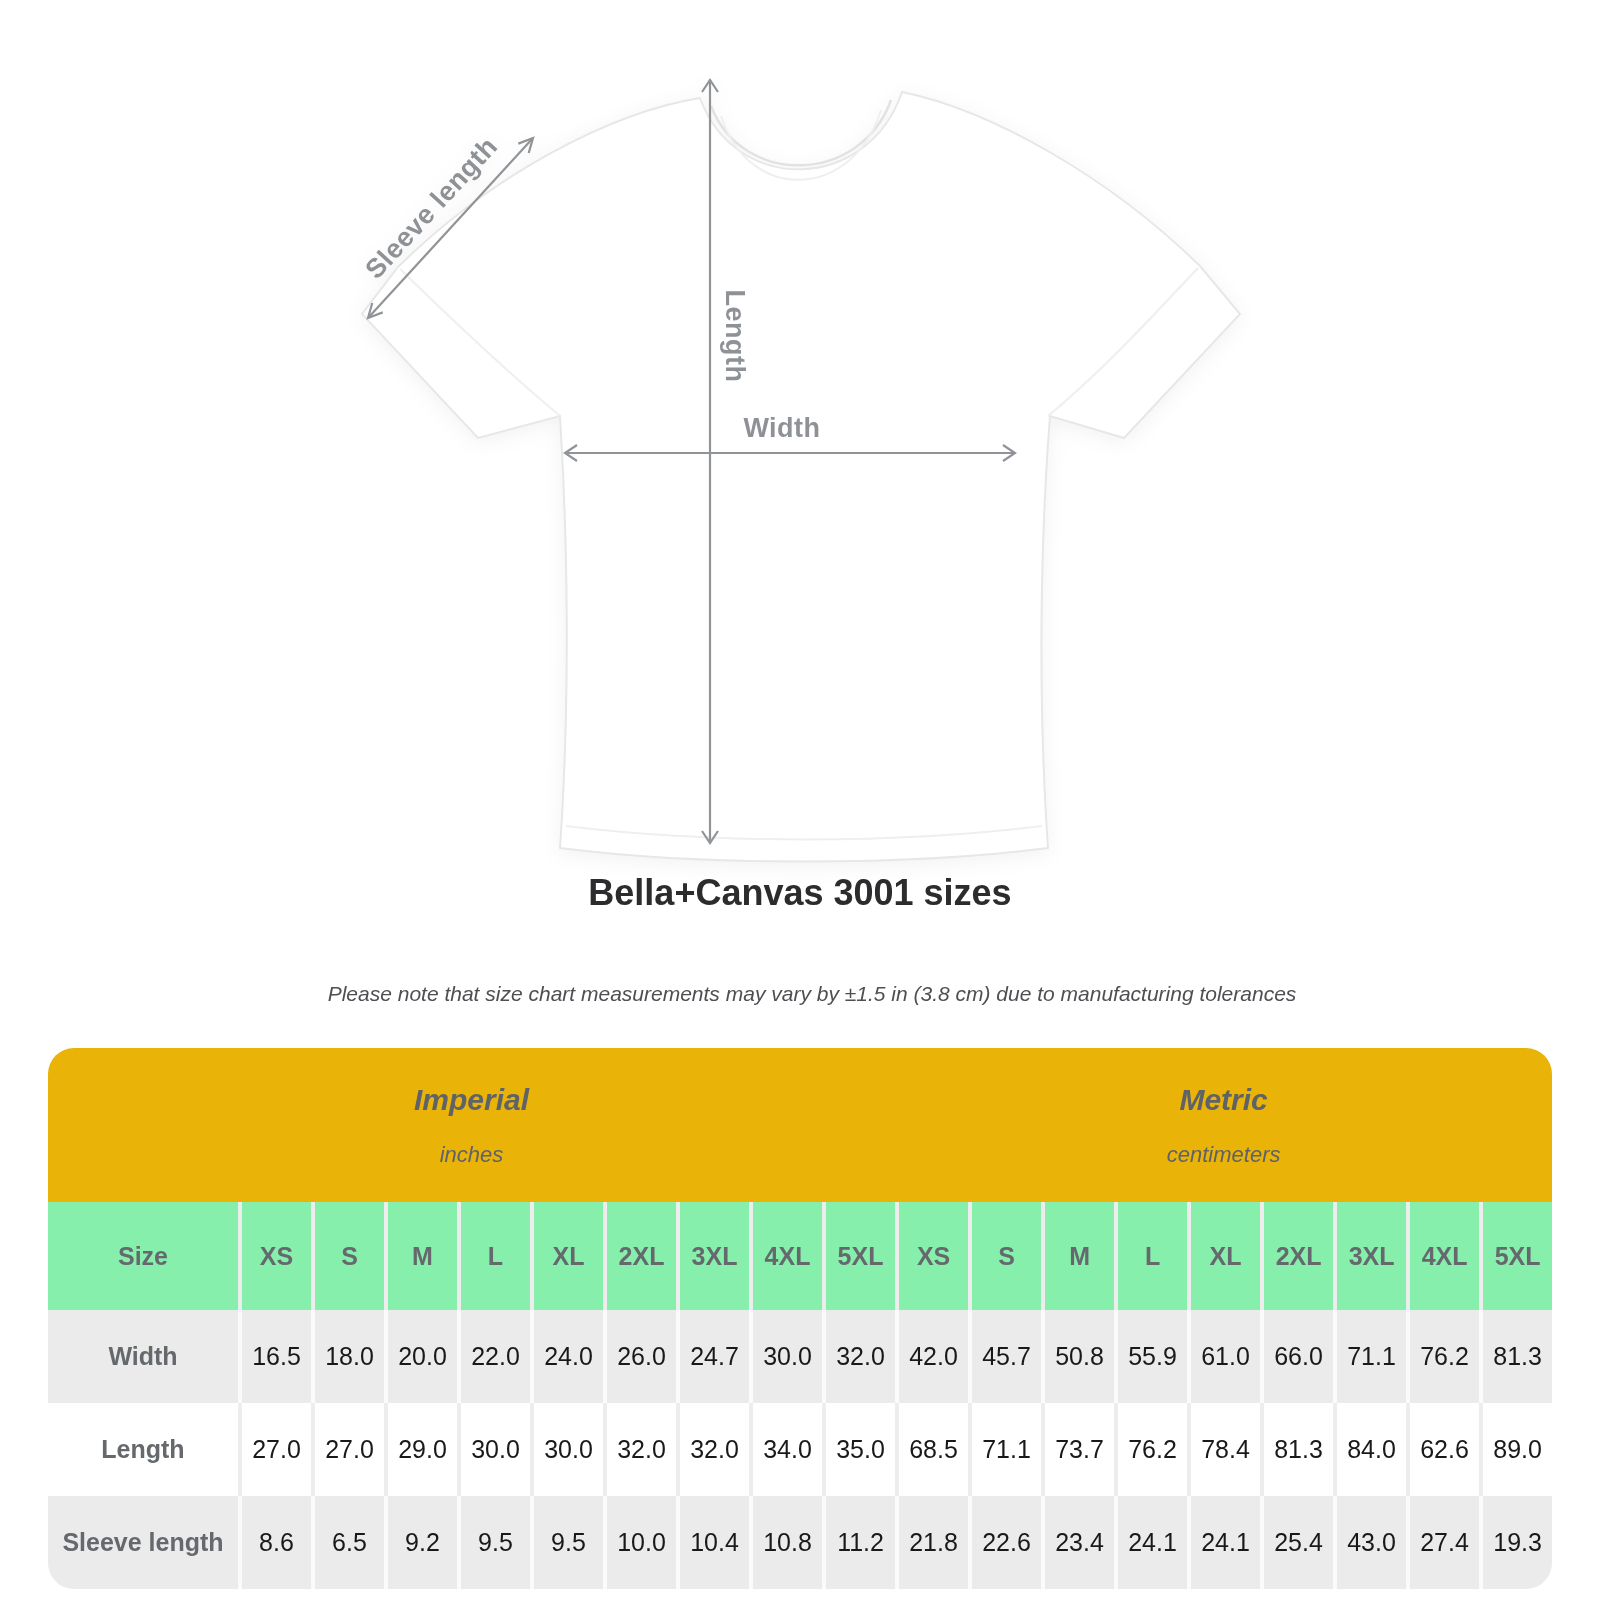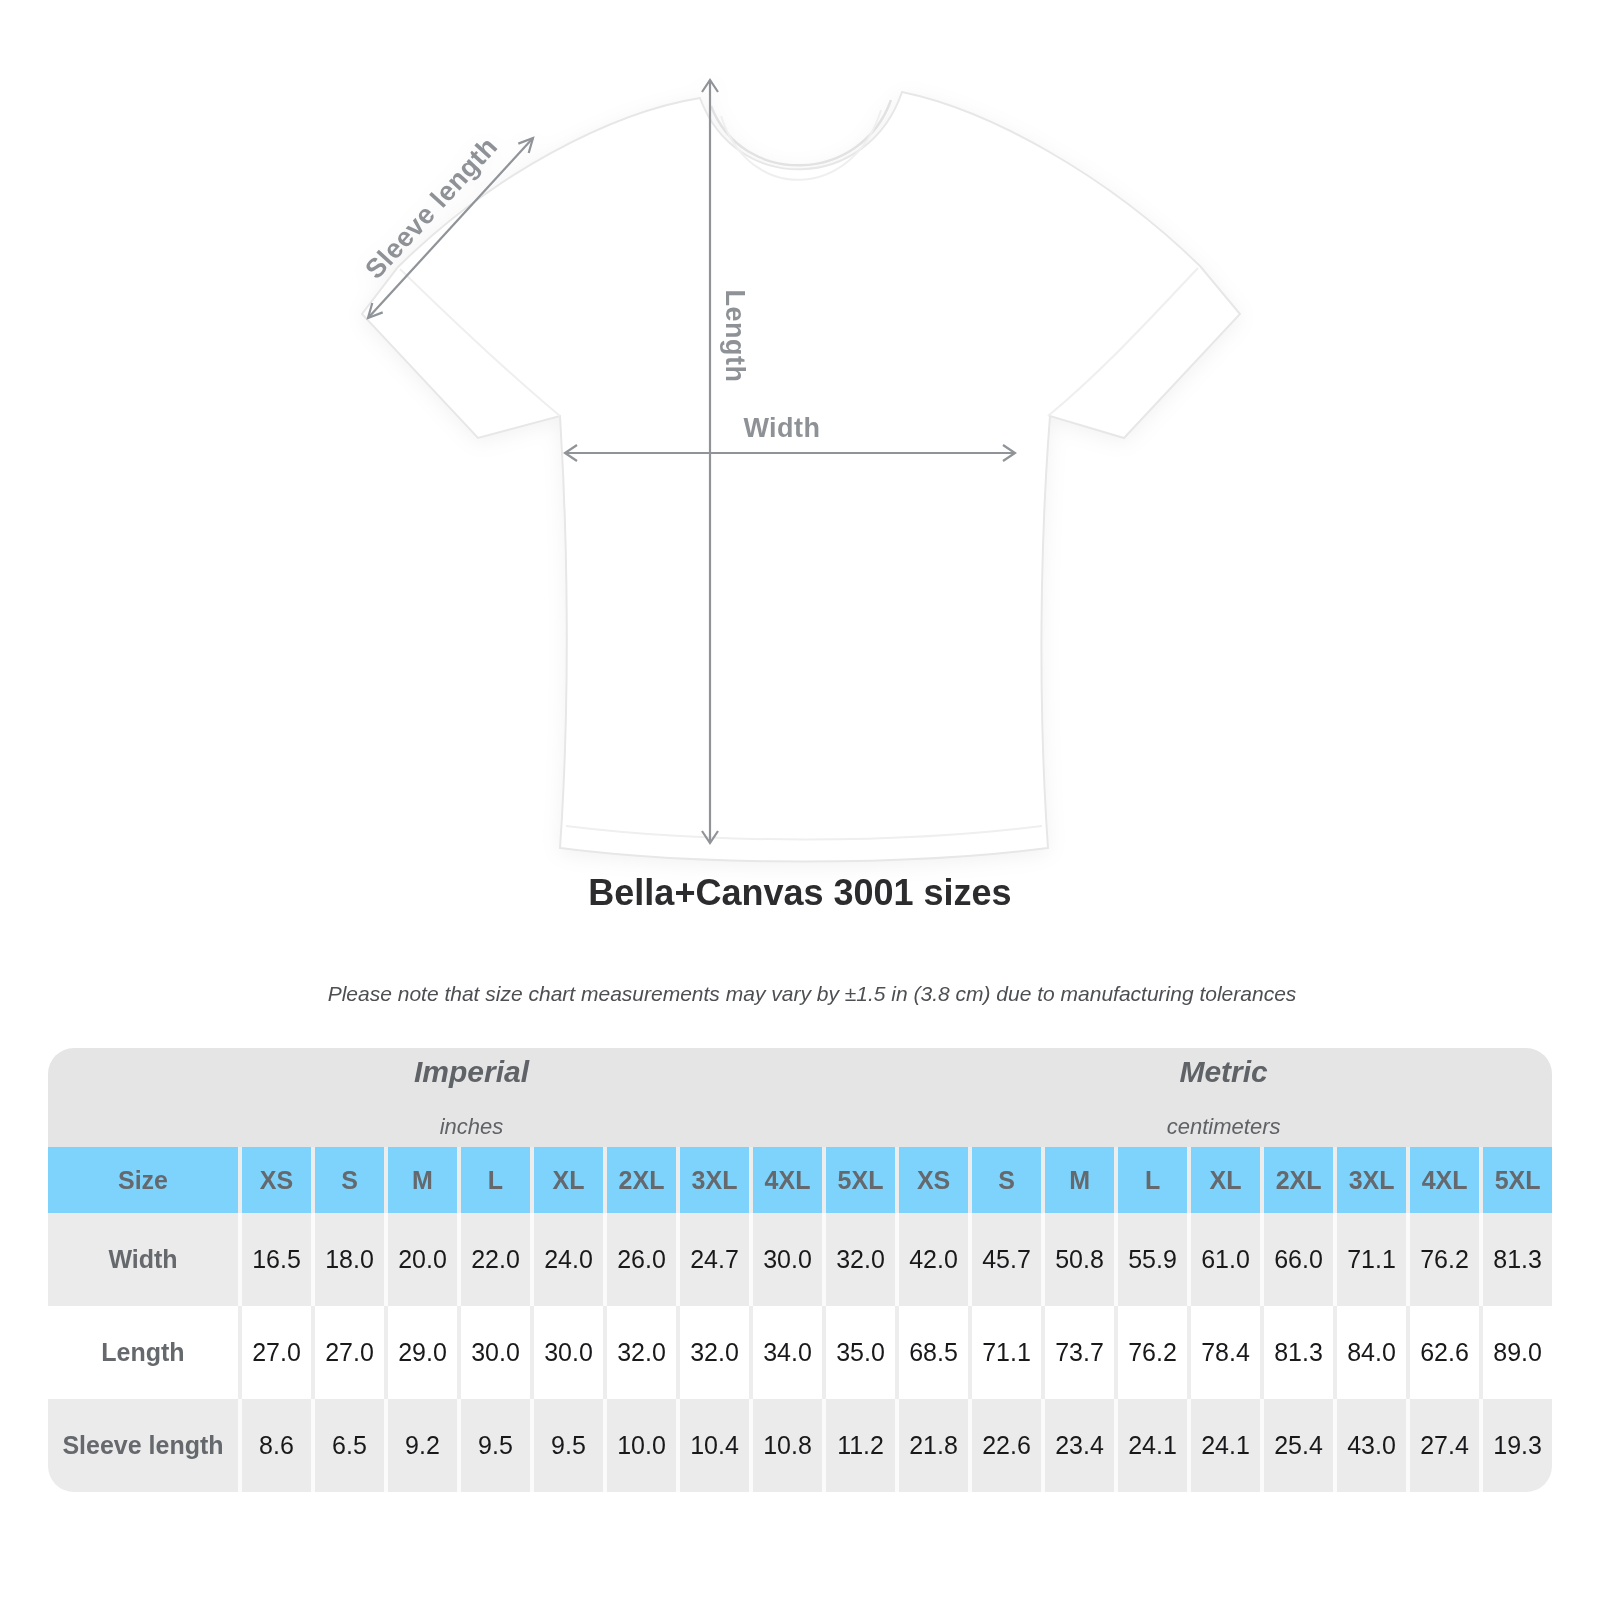--- a/index.html
+++ b/index.html
@@ -30,24 +30,24 @@
     border-radius:26px;overflow:hidden;
   }
   table.size-table{
     width:1504px;table-layout:fixed;
     border-collapse:separate;border-spacing:0;
   }
   .size-table td,.size-table th{
     padding:0;text-align:center;vertical-align:middle;
     font-size:25px;white-space:nowrap;
   }
-  .row-band td{height:99px;background:#e5e5e5;border:none;}
+  .row-band td{height:154px;background:#eab308;border:none;}
   .band-title{font-size:30px;font-weight:bold;font-style:italic;color:#5f6367;}
   .band-unit{font-size:22px;font-style:italic;color:#5f6367;margin-top:25px;}
-  .row-sizes th{height:66px;background:#7dd3fc;}
+  .row-sizes th{height:108px;background:#86efac;}
   .row-white td,.row-white th{height:93px;background:#ffffff;}
   .row-stripe td,.row-stripe th{height:93px;background:#ebebeb;}
   .size-table th{font-weight:bold;color:#65696d;}
   .size-table td.val{color:#19191b;font-weight:normal;}
   
   .row-sizes th:not(:first-child),
   .row-white td:not(:first-child),.row-white th:not(:first-child){border-left:4px solid #ededed;}
   .row-stripe td:not(:first-child),.row-stripe th:not(:first-child){border-left:4px solid #fbfbfb;}
 </style>
 </head>

